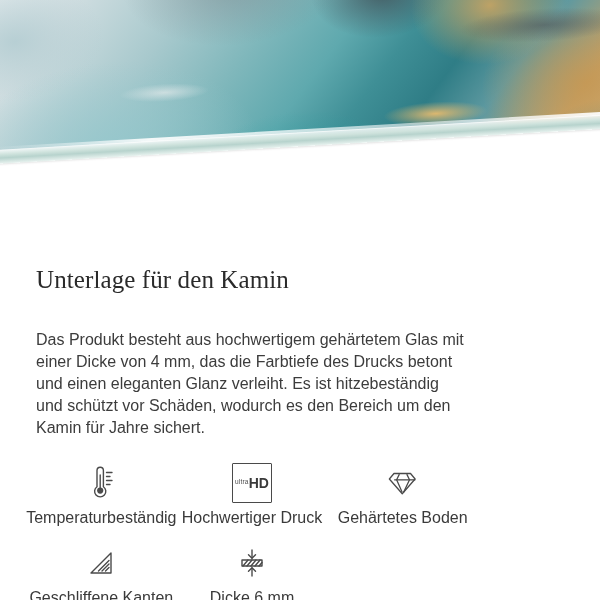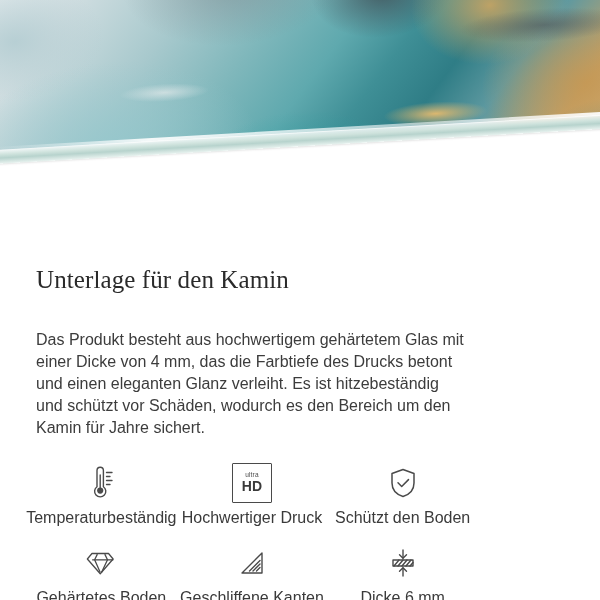--- a/index.html
+++ b/index.html
@@ -186,21 +186,21 @@
     text-align: center;
     line-height: 14px;
   }
 
   .ultrahd {
     width: 40px;
     height: 40px;
     border: 1.6px solid #4a4a4a;
     border-radius: 1px;
     display: flex;
-    flex-direction: column;
+    flex-direction: row;
     align-items: center;
     justify-content: center;
     line-height: 1;
   }
   .ultrahd .u1 { font-size: 6.5px; color: #4a4a4a; letter-spacing: .2px; }
   .ultrahd .u2 { font-size: 14px; font-weight: bold; color: #3a3a3a; margin-top: 1px; }
 </style>
 </head>
 <body>
 
@@ -244,29 +244,20 @@
       <div class="feature">
         <div class="feature-icon">
           <div class="ultrahd">
             <span class="u1">ultra</span>
             <span class="u2">HD</span>
           </div>
         </div>
         <div class="feature-label">Hochwertiger Druck</div>
       </div>
 
-      <div class="feature">
-        <div class="feature-icon">
-          <svg width="44" height="44" viewBox="0 0 44 44" fill="none" stroke="#4a4a4a" stroke-width="1.5" stroke-linecap="round" stroke-linejoin="round">
-            <path d="M22 8.5 L33 12.5 V22c0 7.2-5 11.6-11 13.5-6-1.9-11-6.3-11-13.5v-9.5z"></path>
-            <polyline points="17,21.8 20.7,25.5 27.5,18.6"></polyline>
-          </svg>
-        </div>
-        <div class="feature-label">Schützt den Boden</div>
-      </div>
 
       <div class="feature">
         <div class="feature-icon">
           <svg width="44" height="44" viewBox="0 0 44 44" fill="none" stroke="#4a4a4a" stroke-width="1.4" stroke-linejoin="round">
             <path d="M13 12.5h18l5 6-14 16-14-16z" transform="translate(1,1) scale(0.92)"></path>
             <path d="M14.5 19.5h23" transform="translate(-2,0) scale(0.92) translate(2,1)"></path>
             <path d="M19 13.3 L16 19.3 L22 33" transform="scale(0.92) translate(1,1)"></path>
             <path d="M27 13.3 L30 19.3 L23.6 33" transform="scale(0.92) translate(1,1)"></path>
           </svg>
         </div>

